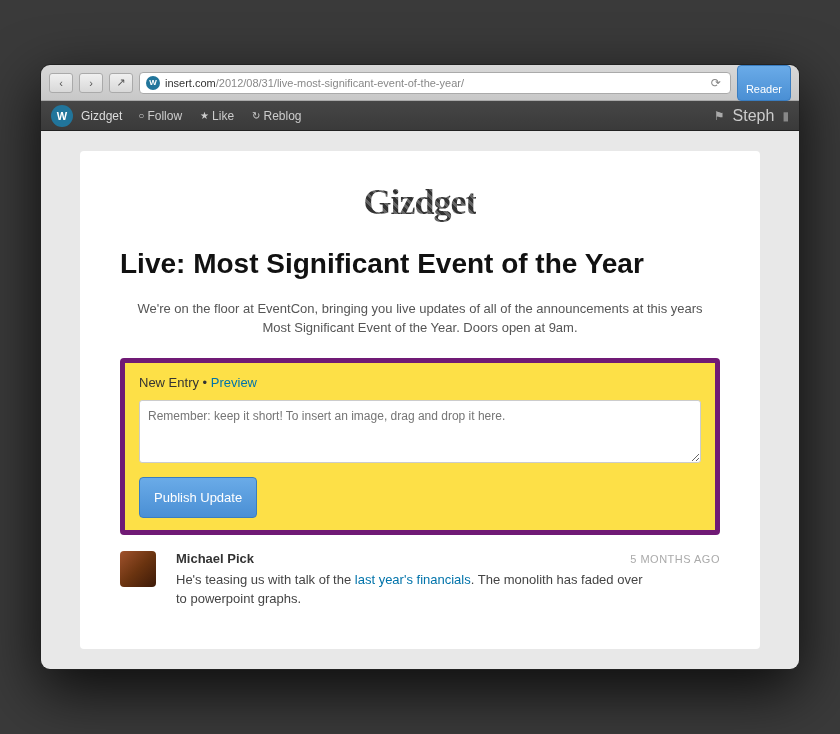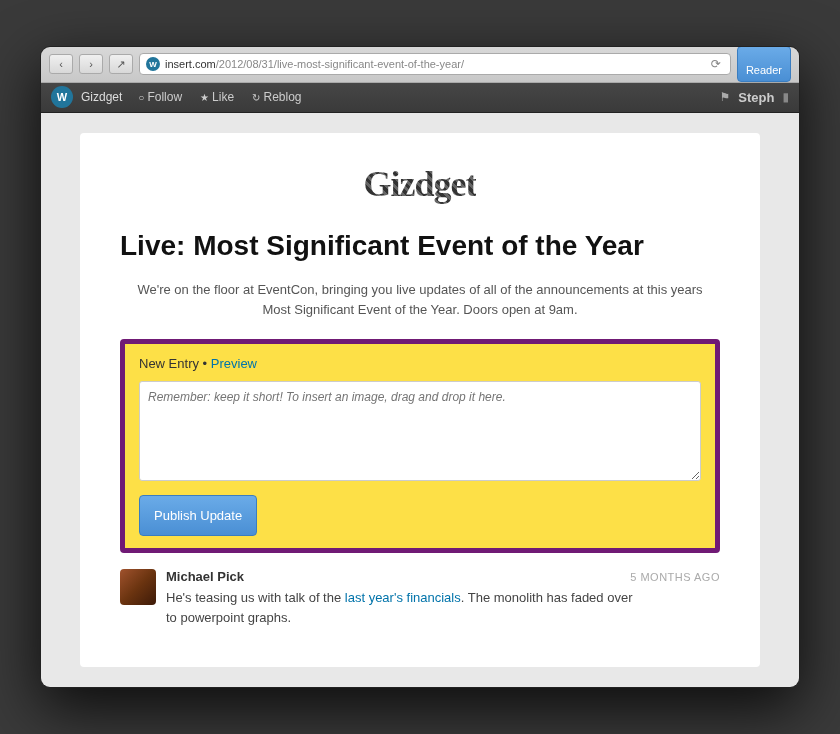--- a/index.html
+++ b/index.html
@@ -181,24 +181,23 @@
       height: 30px;
     }
     .toolbar-item-icon { font-size: 10px; }
     .toolbar-right {
       margin-left: auto;
       display: flex;
       align-items: center;
       gap: 8px;
     }
     .toolbar-user {
-      font-size: 13px;
+      font-size: 16px;
       color: #ccc;
       cursor: pointer;
-      font-weight: bold;
     }
     .toolbar-pin {
       font-size: 12px;
       color: #aaa;
     }
     
     .page-content {
       background: #e8e8e8;
       padding: 20px;
       min-height: 500px;
@@ -260,46 +259,45 @@
       margin-bottom: 10px;
       font-weight: 500;
     }
     .new-entry-header .preview-link {
       color: #0073aa;
       text-decoration: none;
       cursor: pointer;
     }
     .entry-textarea {
       width: 100%;
-      height: 100px;
+      height: 63px;
       border: 1px solid #ccc;
       border-radius: 3px;
       padding: 8px;
       font-size: 12px;
       color: #aaa;
       resize: vertical;
       font-family: inherit;
       background: white;
       margin-bottom: 10px;
-      font-style: italic;
     }
     .publish-btn {
       background: linear-gradient(to bottom, #6aabe8, #4a8fd4);
       border: 1px solid #3a7dc0;
       border-radius: 4px;
       color: white;
       font-size: 13px;
       padding: 12px 14px;
       cursor: pointer;
       font-weight: 500;
     }
     
     .comment-entry {
       display: flex;
-      gap: 10px;
+      gap: 20px;
       margin-top: 10px;
     }
     .avatar {
       width: 36px;
       height: 36px;
       border-radius: 4px;
       background: #8B4513;
       flex-shrink: 0;
       overflow: hidden;
       display: flex;

